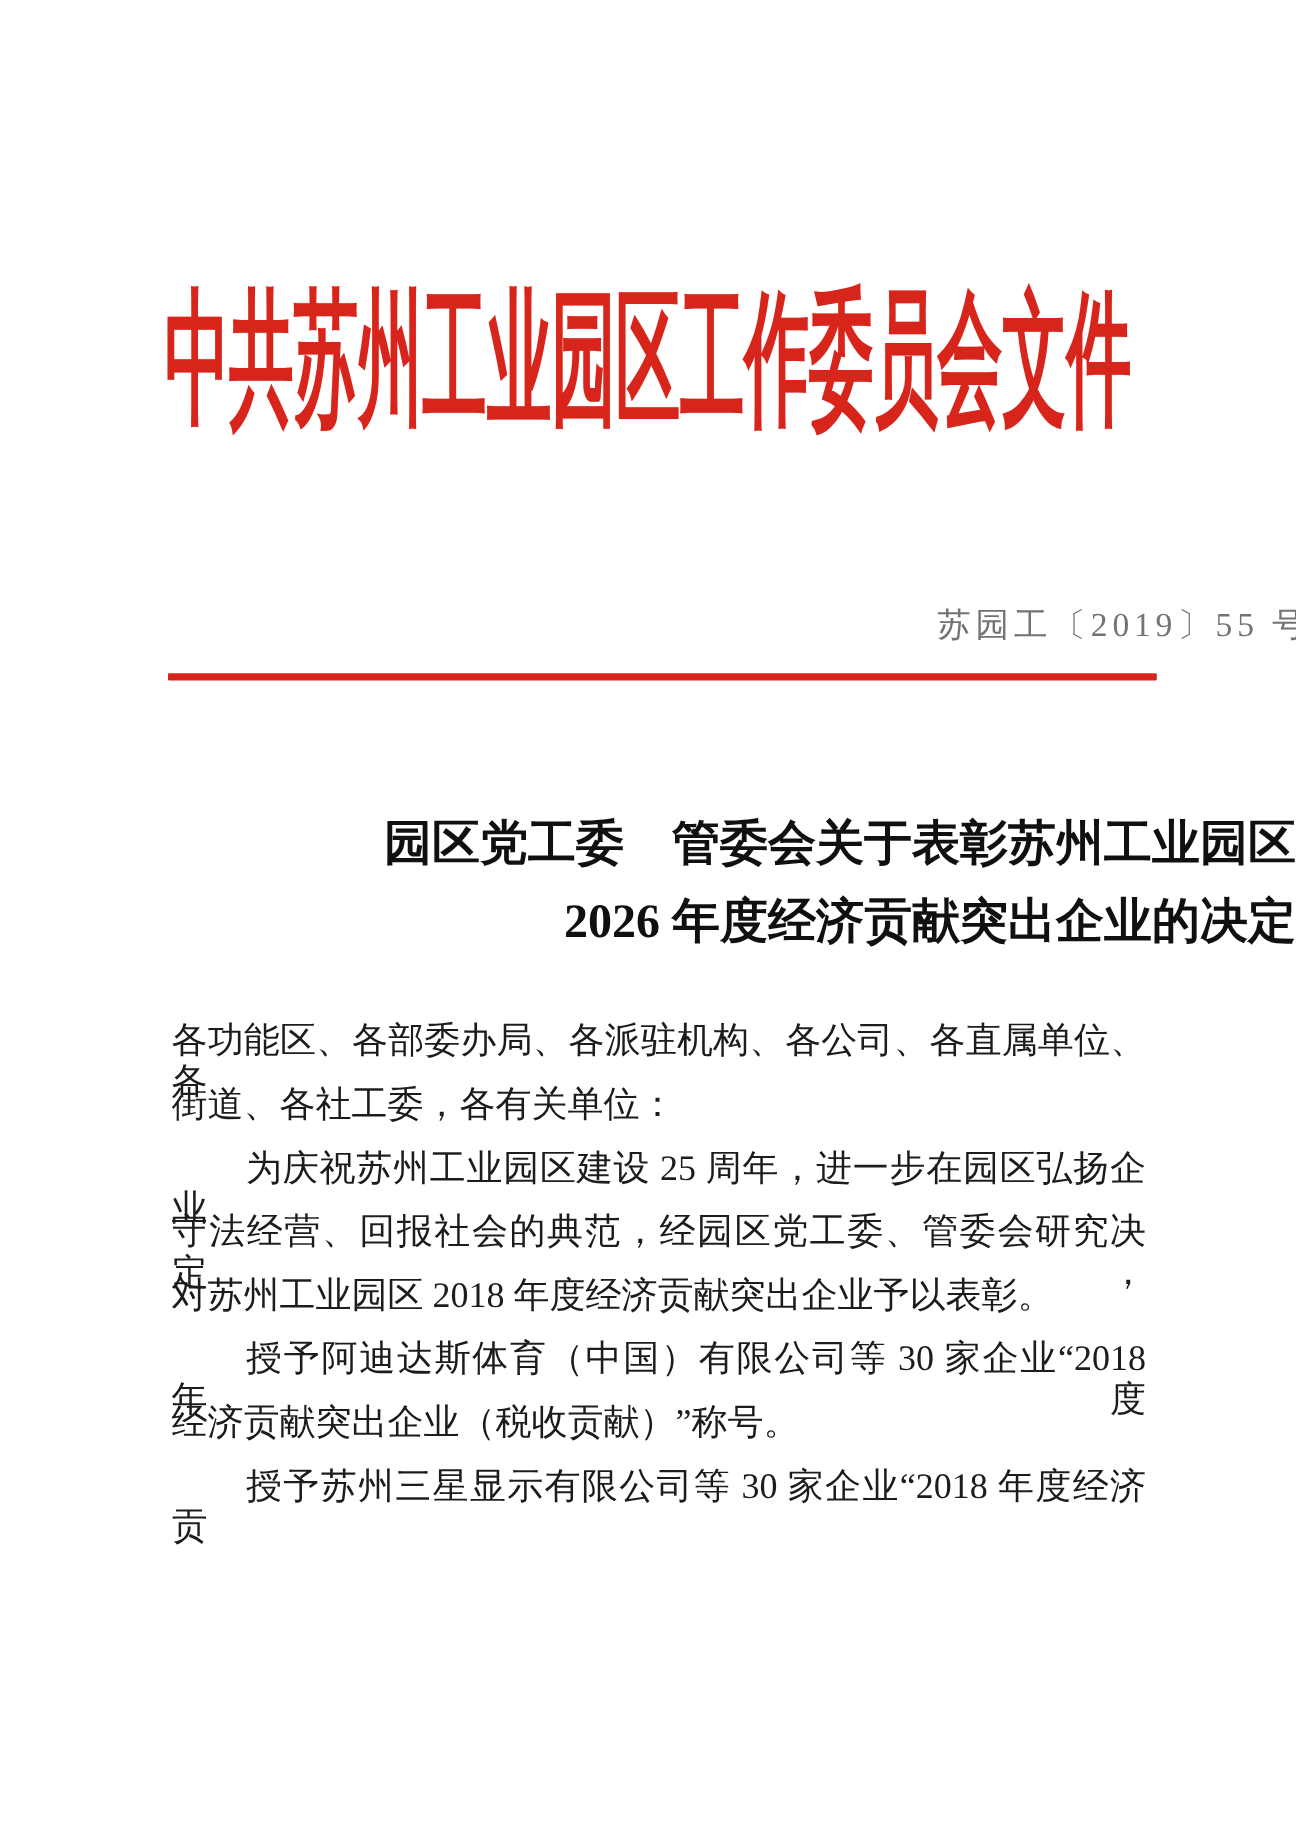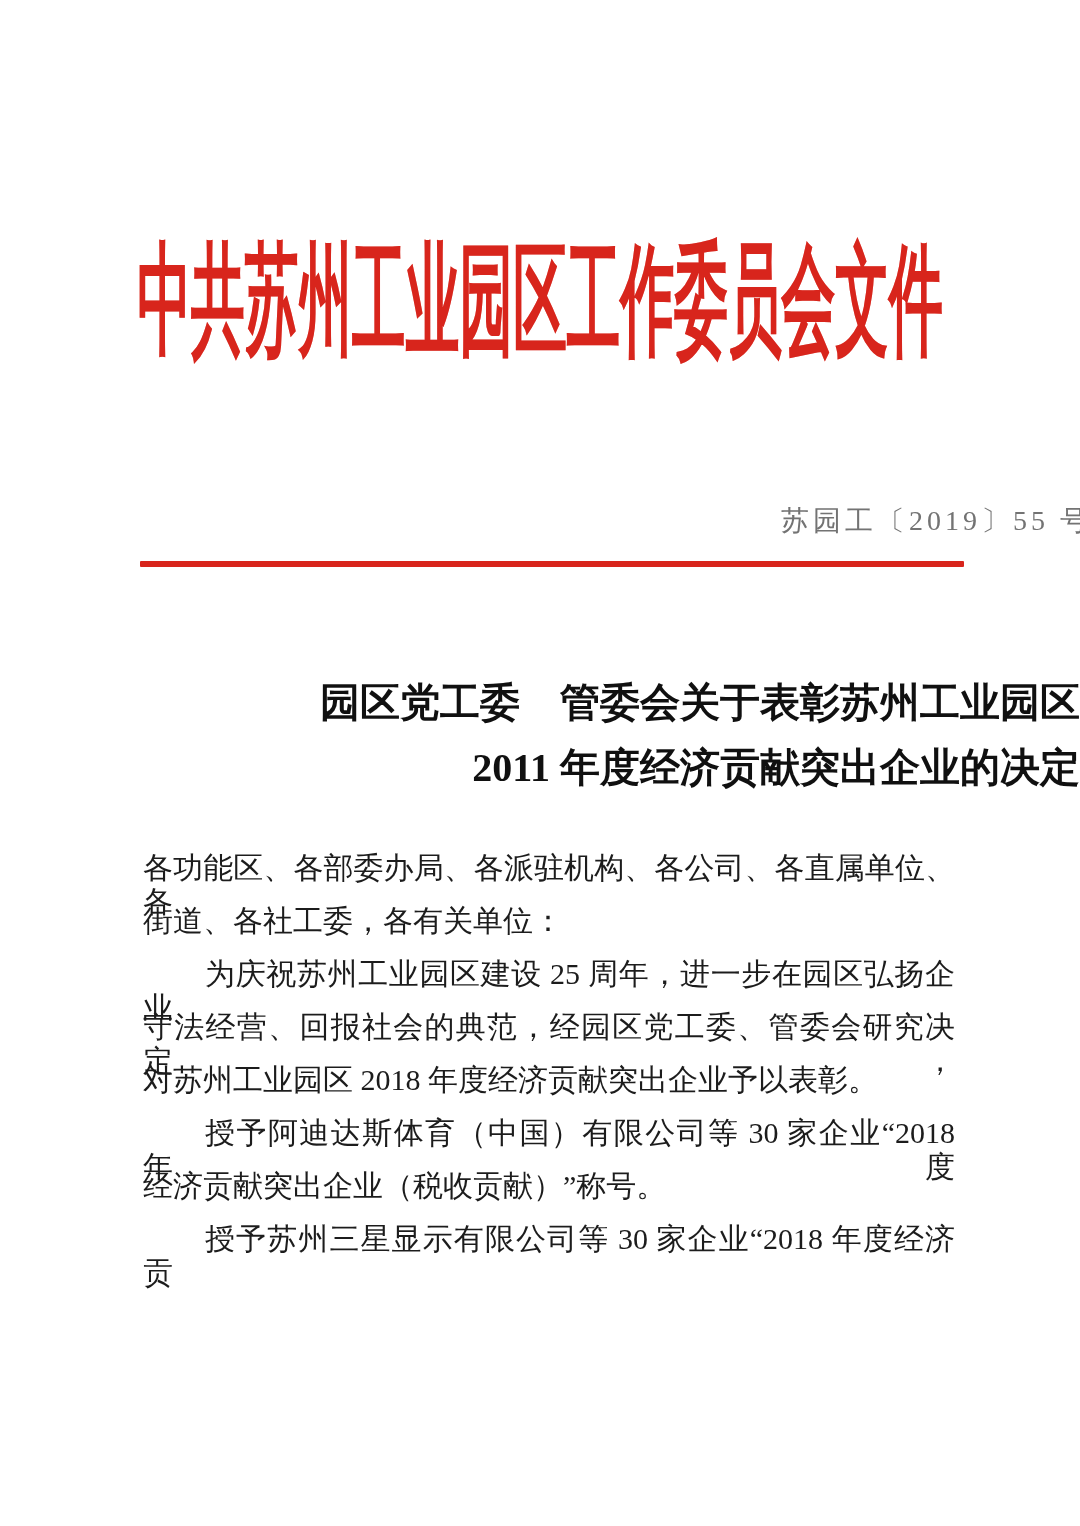--- a/index.html
+++ b/index.html
@@ -117,21 +117,21 @@
   <div class="header-title">
     <span class="stretch">中共苏州工业园区工作委员会文件</span>
   </div>
 
   <div class="doc-number">苏园工〔2019〕55 号</div>
 
   <div class="red-line"></div>
 
   <div class="doc-title">
     <div>园区党工委　管委会关于表彰苏州工业园区</div>
-    <div>2011 年度经济贡献突出企业的决定</div>
+    <div>2026 年度经济贡献突出企业的决定</div>
   </div>
 
   <div class="body-text">
     <div class="line fill">各功能区、各部委办局、各派驻机构、各公司、各直属单位、各</div>
     <div class="line plain">街道、各社工委，各有关单位：</div>
     <div class="line fill indent">为庆祝苏州工业园区建设 25 周年，进一步在园区弘扬企业</div>
     <div class="line fill">守法经营、回报社会的典范，经园区党工委、管委会研究决定，</div>
     <div class="line plain">对苏州工业园区 2018 年度经济贡献突出企业予以表彰。</div>
     <div class="line fill indent">授予阿迪达斯体育（中国）有限公司等 30 家企业“2018 年度</div>
     <div class="line plain">经济贡献突出企业（税收贡献）”称号。</div>

